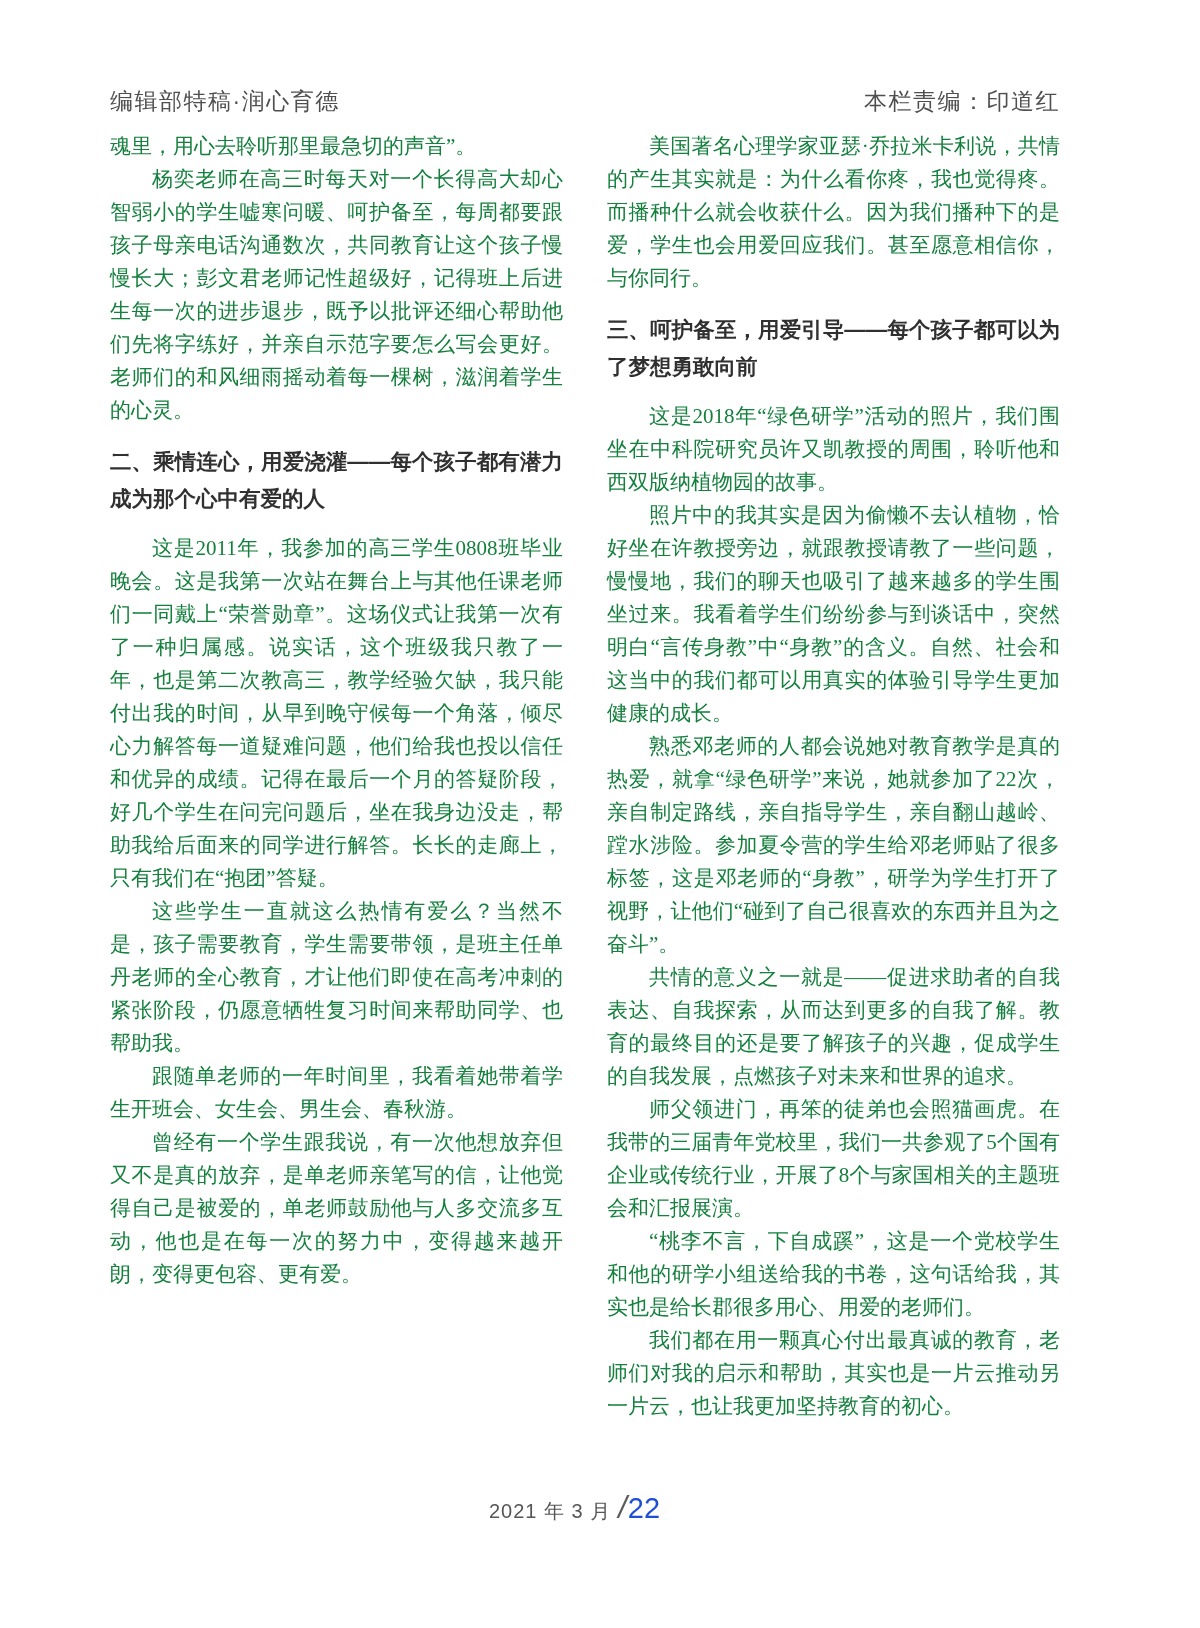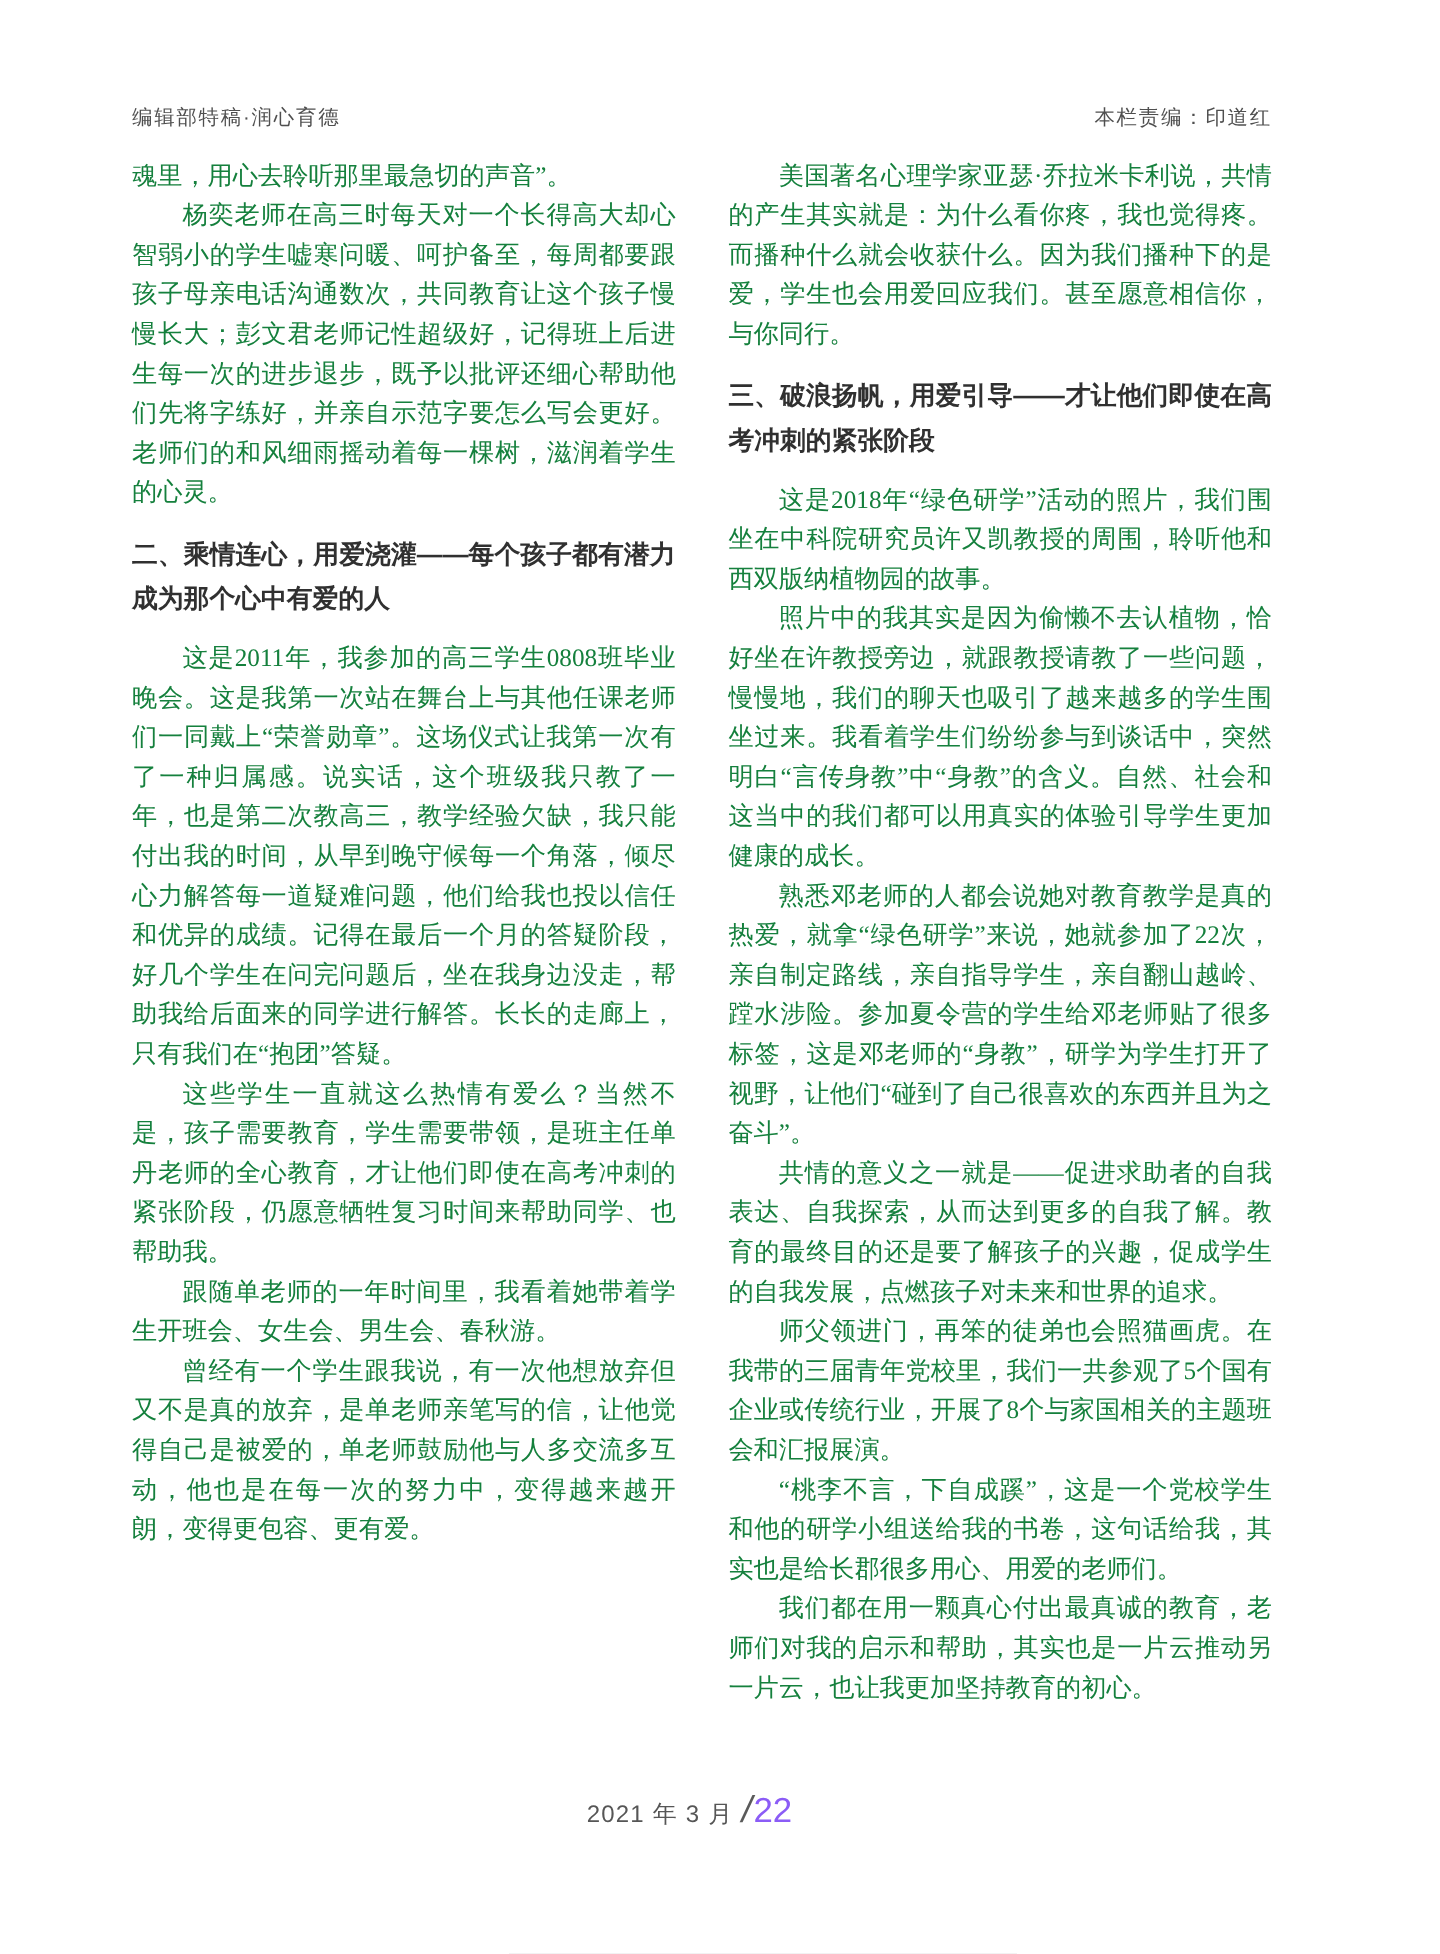--- a/index.html
+++ b/index.html
@@ -13,21 +13,21 @@
     font-family: "Liberation Sans", sans-serif;
   }
   .header-bar {
     position: absolute;
     top: 86px;
     left: 110px;
     width: 950px;
     display: flex;
     justify-content: space-between;
     align-items: baseline;
-    font-size: 17px;
+    font-size: 23px;
     letter-spacing: 1.5px;
     color: #4f4f4f;
   }
   .columns {
     position: absolute;
     top: 130px;
     left: 110px;
     width: 950px;
     display: flex;
     gap: 44px;
@@ -67,21 +67,21 @@
     color: #565656;
   }
   .footer-date { font-size: 20px; letter-spacing: 1px; }
   .footer-slash {
     font-size: 31px;
     font-style: italic;
     font-weight: 300;
     margin: 0 1px 0 7px;
     color: #5a5a5a;
   }
-  .footer-page { font-size: 29px; font-weight: 400; color: #8b5cf6; }
+  .footer-page { font-size: 29px; font-weight: 400; color: #1d4ed8; }
 </style>
 </head>
 <body>
 
 <div class="page">
 
   <div class="header-bar">
     <span class="header-left">编辑部特稿·润心育德</span>
     <span class="header-right">本栏责编：印道红</span>
   </div>
@@ -93,21 +93,21 @@
       <p class="body-para">杨奕老师在高三时每天对一个长得高大却心智弱小的学生嘘寒问暖、呵护备至，每周都要跟孩子母亲电话沟通数次，共同教育让这个孩子慢慢长大；彭文君老师记性超级好，记得班上后进生每一次的进步退步，既予以批评还细心帮助他们先将字练好，并亲自示范字要怎么写会更好。老师们的和风细雨摇动着每一棵树，滋润着学生的心灵。</p>
       <h2 class="section-heading">二、乘情连心，用爱浇灌——每个孩子都有潜力成为那个心中有爱的人</h2>
       <p class="body-para">这是2011年，我参加的高三学生0808班毕业晚会。这是我第一次站在舞台上与其他任课老师们一同戴上“荣誉勋章”。这场仪式让我第一次有了一种归属感。说实话，这个班级我只教了一年，也是第二次教高三，教学经验欠缺，我只能付出我的时间，从早到晚守候每一个角落，倾尽心力解答每一道疑难问题，他们给我也投以信任和优异的成绩。记得在最后一个月的答疑阶段，好几个学生在问完问题后，坐在我身边没走，帮助我给后面来的同学进行解答。长长的走廊上，只有我们在“抱团”答疑。</p>
       <p class="body-para">这些学生一直就这么热情有爱么？当然不是，孩子需要教育，学生需要带领，是班主任单丹老师的全心教育，才让他们即使在高考冲刺的紧张阶段，仍愿意牺牲复习时间来帮助同学、也帮助我。</p>
       <p class="body-para">跟随单老师的一年时间里，我看着她带着学生开班会、女生会、男生会、春秋游。</p>
       <p class="body-para">曾经有一个学生跟我说，有一次他想放弃但又不是真的放弃，是单老师亲笔写的信，让他觉得自己是被爱的，单老师鼓励他与人多交流多互动，他也是在每一次的努力中，变得越来越开朗，变得更包容、更有爱。</p>
     </div>
 
     <div class="column">
       <p class="body-para">美国著名心理学家亚瑟·乔拉米卡利说，共情的产生其实就是：为什么看你疼，我也觉得疼。而播种什么就会收获什么。因为我们播种下的是爱，学生也会用爱回应我们。甚至愿意相信你，与你同行。</p>
-      <h2 class="section-heading">三、破浪扬帆，用爱引导——才让他们即使在高考冲刺的紧张阶段</h2>
+      <h2 class="section-heading">三、呵护备至，用爱引导——每个孩子都可以为了梦想勇敢向前</h2>
       <p class="body-para">这是2018年“绿色研学”活动的照片，我们围坐在中科院研究员许又凯教授的周围，聆听他和西双版纳植物园的故事。</p>
       <p class="body-para">照片中的我其实是因为偷懒不去认植物，恰好坐在许教授旁边，就跟教授请教了一些问题，慢慢地，我们的聊天也吸引了越来越多的学生围坐过来。我看着学生们纷纷参与到谈话中，突然明白“言传身教”中“身教”的含义。自然、社会和这当中的我们都可以用真实的体验引导学生更加健康的成长。</p>
       <p class="body-para">熟悉邓老师的人都会说她对教育教学是真的热爱，就拿“绿色研学”来说，她就参加了22次，亲自制定路线，亲自指导学生，亲自翻山越岭、蹚水涉险。参加夏令营的学生给邓老师贴了很多标签，这是邓老师的“身教”，研学为学生打开了视野，让他们“碰到了自己很喜欢的东西并且为之奋斗”。</p>
       <p class="body-para">共情的意义之一就是——促进求助者的自我表达、自我探索，从而达到更多的自我了解。教育的最终目的还是要了解孩子的兴趣，促成学生的自我发展，点燃孩子对未来和世界的追求。</p>
       <p class="body-para">师父领进门，再笨的徒弟也会照猫画虎。在我带的三届青年党校里，我们一共参观了5个国有企业或传统行业，开展了8个与家国相关的主题班会和汇报展演。</p>
       <p class="body-para">“桃李不言，下自成蹊”，这是一个党校学生和他的研学小组送给我的书卷，这句话给我，其实也是给长郡很多用心、用爱的老师们。</p>
       <p class="body-para">我们都在用一颗真心付出最真诚的教育，老师们对我的启示和帮助，其实也是一片云推动另一片云，也让我更加坚持教育的初心。</p>
     </div>
 
   </div>

